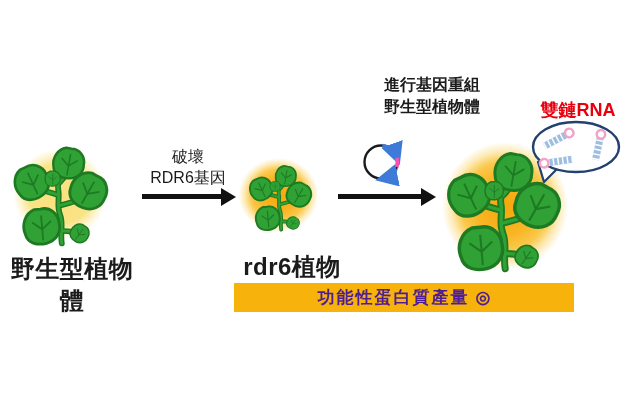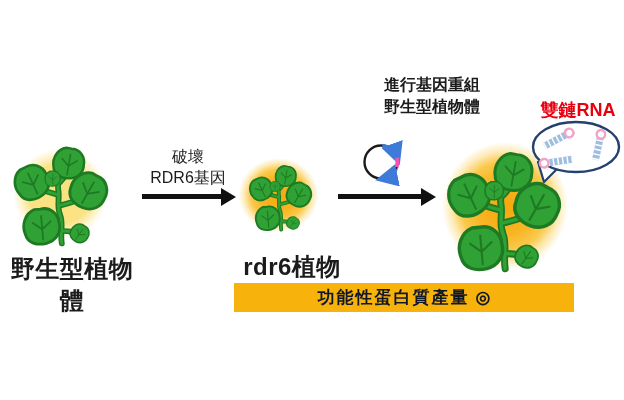--- a/index.html
+++ b/index.html
@@ -30,21 +30,21 @@
 
   
   .arrow { position:absolute; height:18px; }
   .arrow-shaft { position:absolute; left:0; right:13px; top:6px; height:5px; background:#111; }
   .arrow-head  { position:absolute; right:0; top:0; width:0; height:0;
                  border-left:15px solid #111; border-top:9px solid transparent; border-bottom:9px solid transparent; }
 
   
   .banner {
     position:absolute; left:234px; top:283px; width:340px; height:29px;
-    background:#F7B30C; color:#0f172a; font-weight:bold; font-size:17px;
+    background:#F7B30C; color:#4c1d95; font-weight:bold; font-size:17px;
     text-align:center; line-height:29px; letter-spacing:2px;
   }
   .banner .sym { margin-left:6px; letter-spacing:0; }
 
   svg { display:block; }
 </style>
 </head>
 <body>
 
 <div class="canvas">

